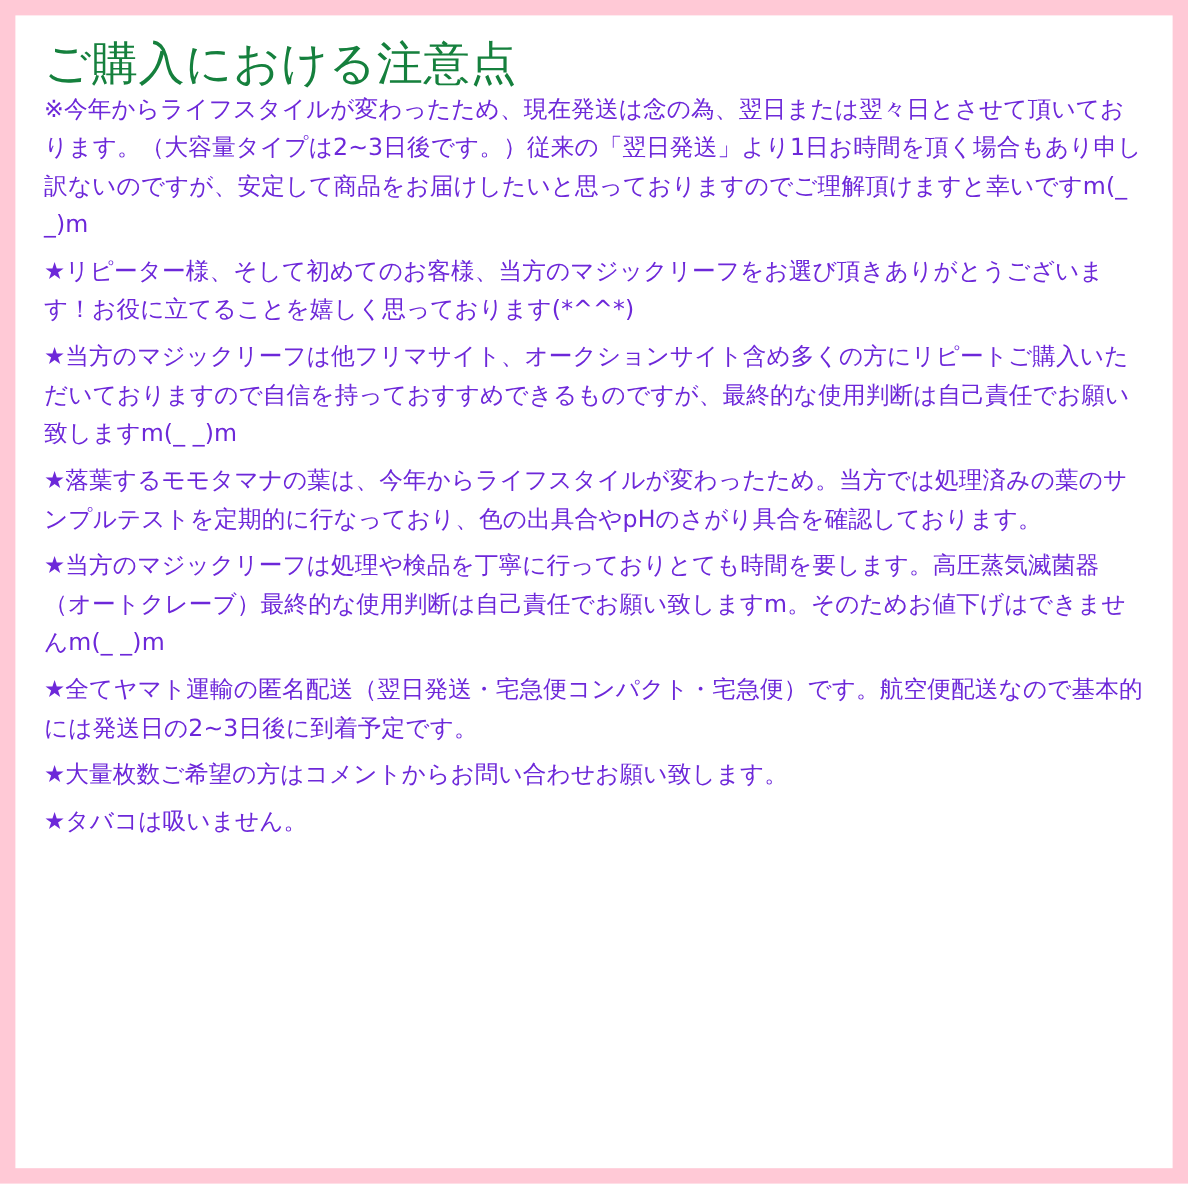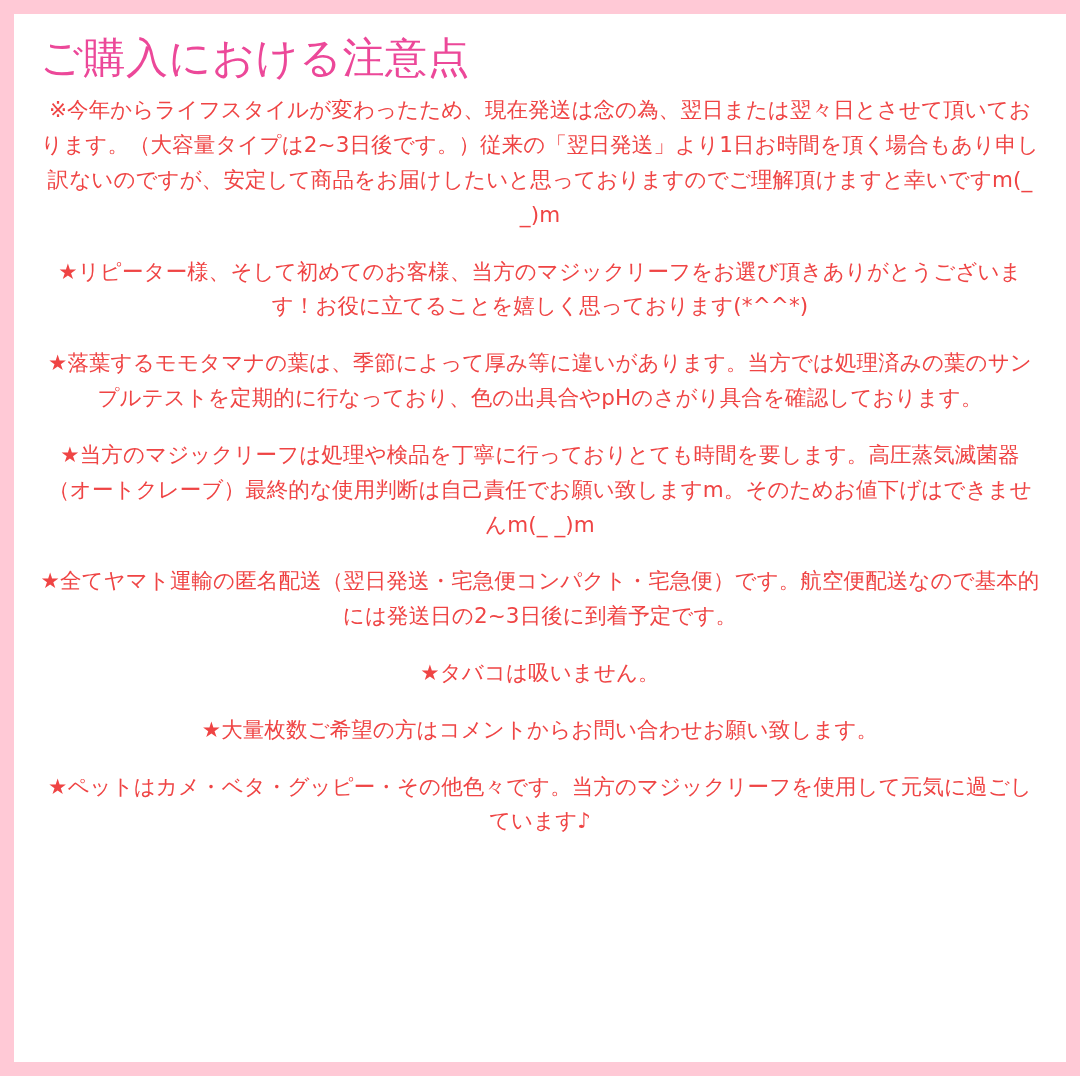--- a/index.html
+++ b/index.html
@@ -21,47 +21,47 @@
     height: 1048px;
     background: #ffffff;
     box-sizing: border-box;
     padding: 18px 26px 0 26px;
     overflow: hidden;
   }
   .doc-title {
     font-size: 42px;
     line-height: 1.22;
     font-weight: 400;
-    color: #ec4899;
+    color: #15803d;
     letter-spacing: 0.5px;
-    margin: 0 0 10px 0;
+    margin: 0 0 0 0;
     white-space: nowrap;
   }
   .para {
     font-size: 21.5px;
     line-height: 1.62;
-    color: #ef4444;
+    color: #6d28d9;
     margin: 0;
     letter-spacing: 0.1px;
-    text-align: center;
+    text-align: left;
   }
   .para + .para {
-    margin-top: 22px;
+    margin-top: 8px;
   }
   .para.tight + .para.tight {
     margin-top: 0;
   }
 </style>
 </head>
 <body>
 
 <div class="page">
   <h1 class="doc-title">ご購入における注意点</h1>
 
   <p class="para">※今年からライフスタイルが変わったため、現在発送は念の為、翌日または翌々日とさせて頂いております。（大容量タイプは2~3日後です。）従来の「翌日発送」より1日お時間を頂く場合もあり申し訳ないのですが、安定して商品をお届けしたいと思っておりますのでご理解頂けますと幸いですm(_ _)m</p>
   <p class="para">★リピーター様、そして初めてのお客様、当方のマジックリーフをお選び頂きありがとうございます！お役に立てることを嬉しく思っております(*^^*)</p>
-  <p class="para">★落葉するモモタマナの葉は、季節によって厚み等に違いがあります。当方では処理済みの葉のサンプルテストを定期的に行なっており、色の出具合やpHのさがり具合を確認しております。</p>
+  <p class="para">★当方のマジックリーフは他フリマサイト、オークションサイト含め多くの方にリピートご購入いただいておりますので自信を持っておすすめできるものですが、最終的な使用判断は自己責任でお願い致しますm(_ _)m</p>
+  <p class="para">★落葉するモモタマナの葉は、今年からライフスタイルが変わったため。当方では処理済みの葉のサンプルテストを定期的に行なっており、色の出具合やpHのさがり具合を確認しております。</p>
   <p class="para">★当方のマジックリーフは処理や検品を丁寧に行っておりとても時間を要します。高圧蒸気滅菌器（オートクレーブ）最終的な使用判断は自己責任でお願い致しますm。そのためお値下げはできませんm(_ _)m</p>
   <p class="para">★全てヤマト運輸の匿名配送（翌日発送・宅急便コンパクト・宅急便）です。航空便配送なので基本的には発送日の2~3日後に到着予定です。</p>
+  <p class="para">★大量枚数ご希望の方はコメントからお問い合わせお願い致します。</p>
   <p class="para tight">★タバコは吸いません。</p>
-  <p class="para">★大量枚数ご希望の方はコメントからお問い合わせお願い致します。</p>
-  <p class="para tight">★ペットはカメ・ベタ・グッピー・その他色々です。当方のマジックリーフを使用して元気に過ごしています♪</p>
 </div>
 
 </body></html>

